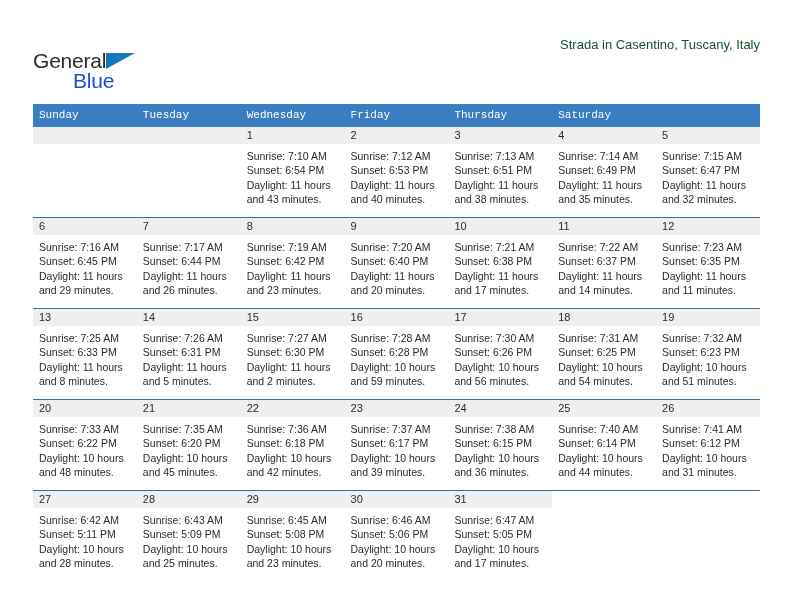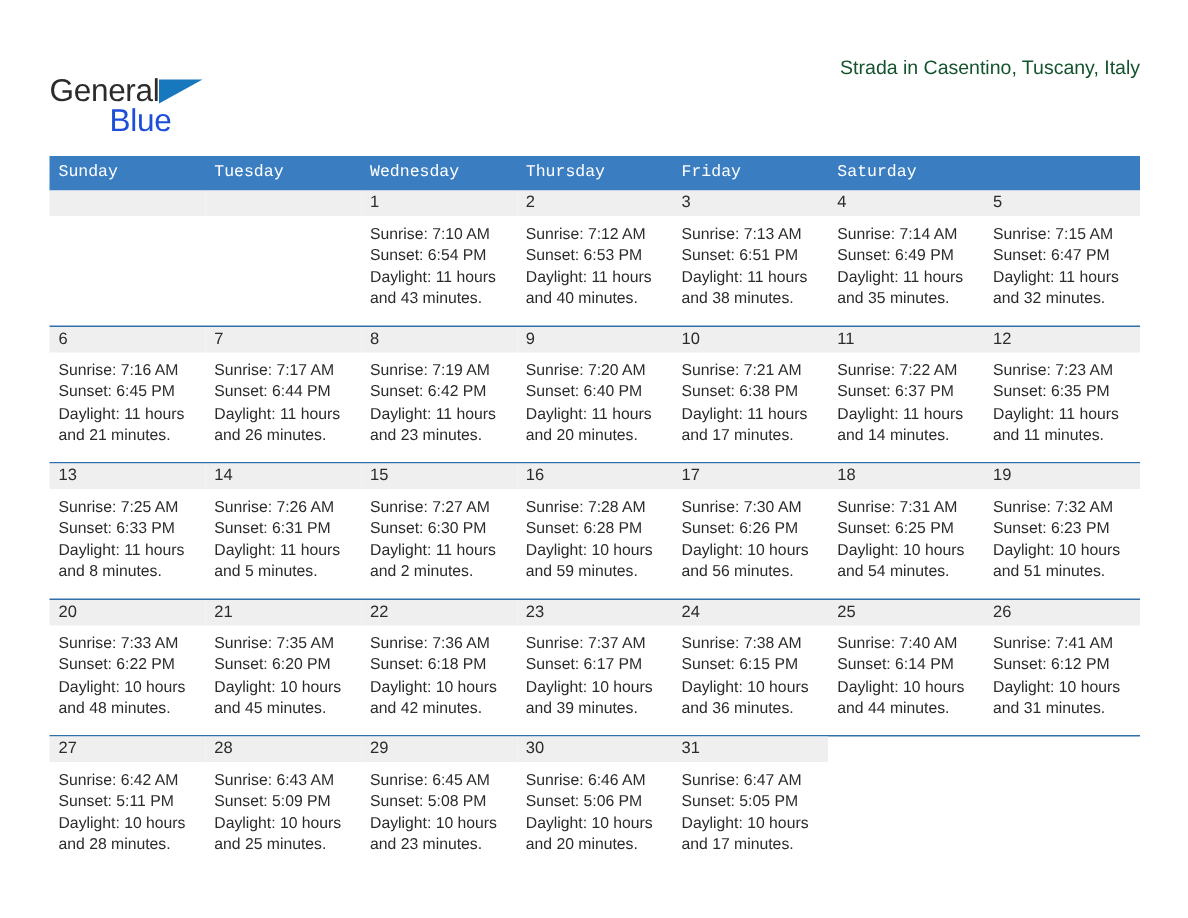--- a/index.html
+++ b/index.html
@@ -159,22 +159,22 @@
   </div>
 
 </div>
 
 <div class="calendar">
 
   <div class="dow-row">
     <div class="dow-cell">Sunday</div>
     <div class="dow-cell">Tuesday</div>
     <div class="dow-cell">Wednesday</div>
+    <div class="dow-cell">Friday</div>
     <div class="dow-cell">Thursday</div>
-    <div class="dow-cell">Friday</div>
     <div class="dow-cell">Saturday</div>
   </div>
 
   <div id="weeks-container">
       <div class="week-row first">
         <div class="day-cell empty">
           <div class="day-strip"></div>
         </div>
         <div class="day-cell empty">
           <div class="day-strip"></div>
@@ -225,21 +225,21 @@
           </div>
         </div>
       </div>
       <div class="week-row">
         <div class="day-cell">
           <div class="day-strip">6</div>
           <div class="day-body">
             <div>Sunrise: 7:16 AM</div>
             <div>Sunset: 6:45 PM</div>
             <div>Daylight: 11 hours</div>
-            <div>and 21 minutes.</div>
+            <div>and 29 minutes.</div>
           </div>
         </div>
         <div class="day-cell">
           <div class="day-strip">7</div>
           <div class="day-body">
             <div>Sunrise: 7:17 AM</div>
             <div>Sunset: 6:44 PM</div>
             <div>Daylight: 11 hours</div>
             <div>and 26 minutes.</div>
           </div>

